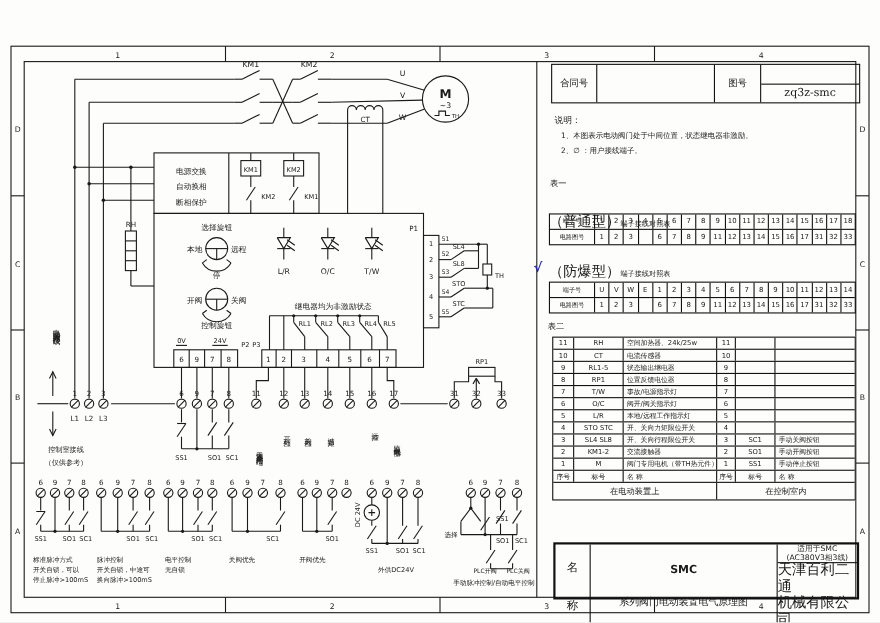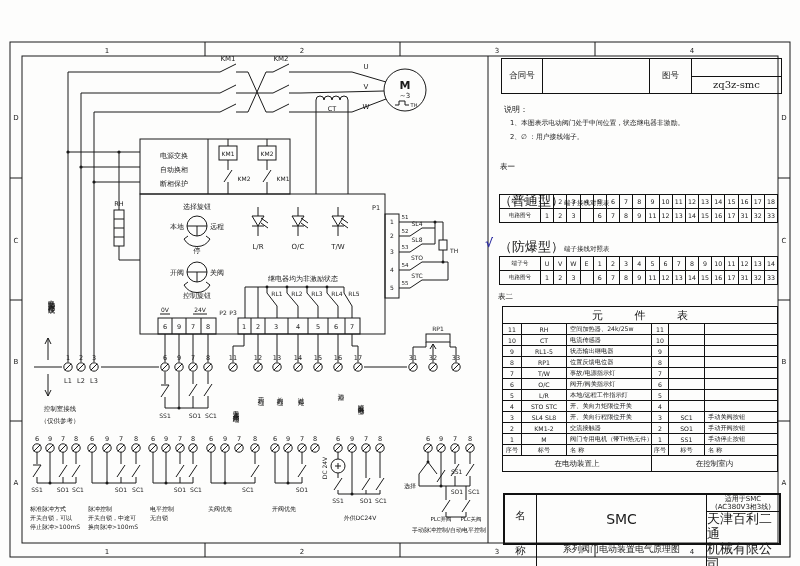--- a/index.html
+++ b/index.html
@@ -39,21 +39,21 @@
   .cfoot{display:grid;grid-template-columns:148px 1fr;height:15px}
   .cfoot span{display:flex;align-items:center;justify-content:center;font-size:7.5px}
   .cfoot span+span{border-left:1px solid #111}
   
   .remark{left:503px;top:467px;width:274px;height:24px;border:2px solid #111;display:grid;grid-template-columns:28px 1fr}
   .remark .lab{border-right:1px solid #111;display:flex;align-items:center;justify-content:center;font-size:8px}
   .remark .val{display:flex;align-items:center;font-size:8.5px;padding-left:48px}
   .nameblock{left:503px;top:493px;width:274px;height:48px;border:2px solid #111;display:grid;grid-template-columns:32px 170px 1fr}
   .nameblock .ncol{border-right:1px solid #111;display:flex;flex-direction:column;align-items:center;justify-content:space-around;font-size:10.5px;padding:3px 0}
   .nameblock .mid{border-right:1px solid #111;display:flex;flex-direction:column;align-items:center;justify-content:space-evenly}
-  .nameblock .mid .l1{font-size:14px;font-weight:normal}
+  .nameblock .mid .l1{font-size:10px;font-weight:bold}
   .nameblock .mid .l2{font-size:9px}
   .nameblock .rcol{display:flex;flex-direction:column}
   .nameblock .rcol .sec{flex:1;display:flex;flex-direction:column;align-items:center;justify-content:center;line-height:1.15}
   .nameblock .rcol .sec.top{border-bottom:1px solid #111;font-size:7px}
   .nameblock .rcol .sec.bot{font-size:13px}
   .smalltxt{font-size:6.8px;line-height:1.2}
   .check{color:#2b2ba0;font-size:12px;font-weight:bold}
 </style>
 </head>
 <body>
@@ -772,21 +772,20 @@
         <span>16</span>
         <span>17</span>
         <span>31</span>
         <span>32</span>
         <span>33</span>
       </div>
 </div>
 
 <div class="abs" style="left:498px;top:292px;font-size:7.5px">表二</div>
 <div class="abs ctable">
-  <div class="ctitle">元 件 表</div>
   <div class="crow">
         <span>11</span>
         <span>RH</span>
         <span>空间加热器、24k/25w</span>
         <span>11</span>
         <span></span>
         <span></span>
       </div>
   <div class="crow">
         <span>10</span>

